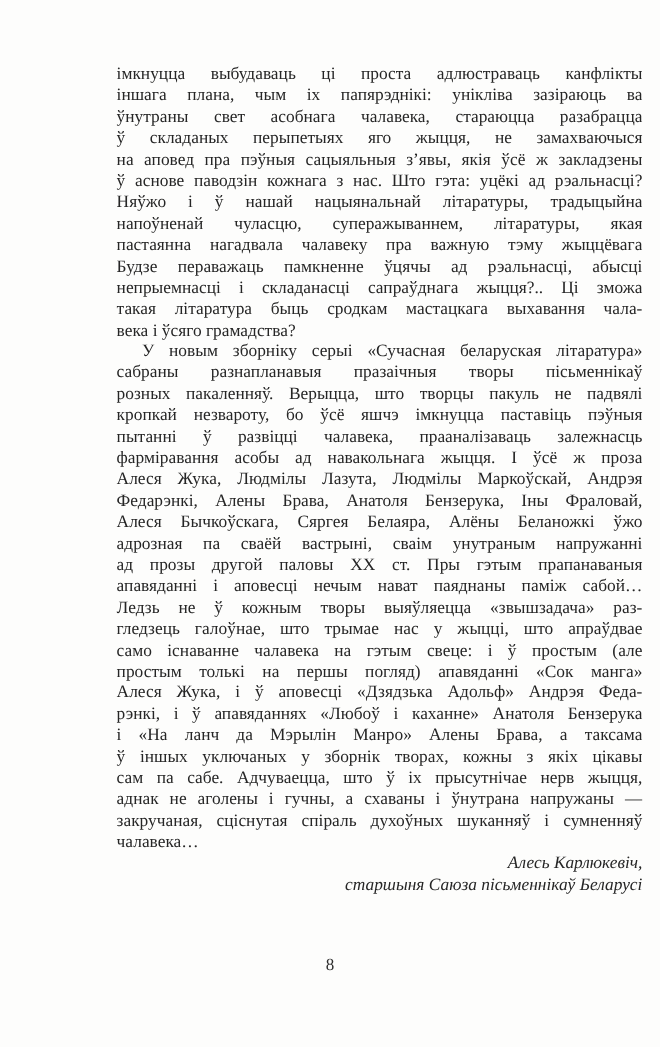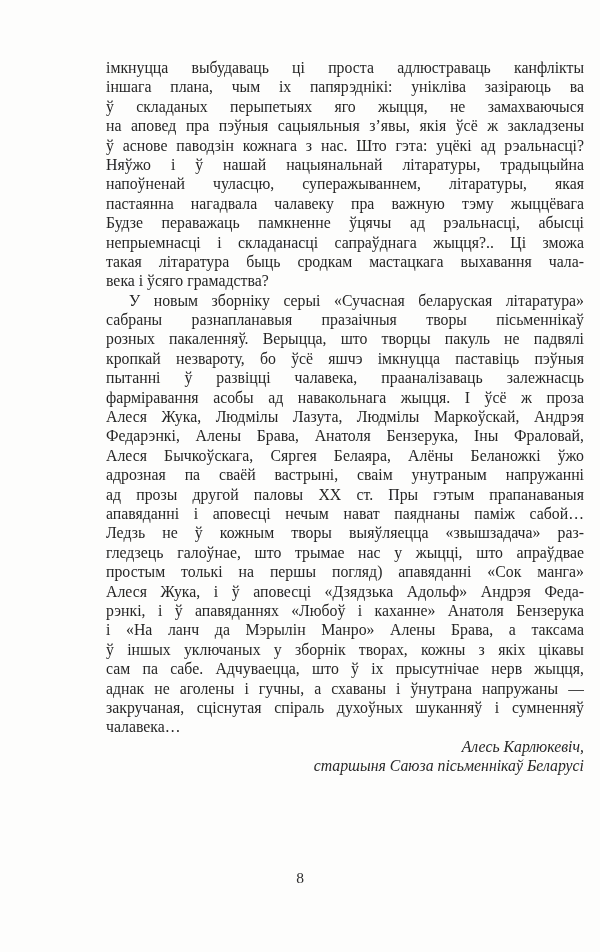--- a/index.html
+++ b/index.html
@@ -56,20 +56,21 @@
     color: #2e2e2e;
   }
 </style>
 </head>
 <body>
 
 <div class="page">
   <div class="text-block">
     <div class="line">імкнуцца выбудаваць ці проста адлюстраваць канфлікты</div>
     <div class="line">іншага плана, чым іх папярэднікі: унікліва зазіраюць ва</div>
+    <div class="line">ўнутраны свет асобнага чалавека, стараюцца разабрацца</div>
     <div class="line">ў складаных перыпетыях яго жыцця, не замахваючыся</div>
     <div class="line">на аповед пра пэўныя сацыяльныя з’явы, якія ўсё ж закладзены</div>
     <div class="line">ў аснове паводзін кожнага з нас. Што гэта: уцёкі ад рэальнасці?</div>
     <div class="line">Няўжо і ў нашай нацыянальнай літаратуры, традыцыйна</div>
     <div class="line">напоўненай чуласцю, суперажываннем, літаратуры, якая</div>
     <div class="line">пастаянна нагадвала чалавеку пра важную тэму жыццёвага</div>
     <div class="line">Будзе пераважаць памкненне ўцячы ад рэальнасці, абысці</div>
     <div class="line">непрыемнасці і складанасці сапраўднага жыцця?.. Ці зможа</div>
     <div class="line">такая літаратура быць сродкам мастацкага выхавання чала-</div>
     <div class="line no-justify">века і ўсяго грамадства?</div>
@@ -80,20 +81,21 @@
     <div class="line">пытанні ў развіцці чалавека, прааналізаваць залежнасць</div>
     <div class="line">фарміравання асобы ад навакольнага жыцця. І ўсё ж проза</div>
     <div class="line">Алеся Жука, Людмілы Лазута, Людмілы Маркоўскай, Андрэя</div>
     <div class="line">Федарэнкі, Алены Брава, Анатоля Бензерука, Іны Фраловай,</div>
     <div class="line">Алеся Бычкоўскага, Сяргея Белаяра, Алёны Беланожкі ўжо</div>
     <div class="line">адрозная па сваёй вастрыні, сваім унутраным напружанні</div>
     <div class="line">ад прозы другой паловы XX ст. Пры гэтым прапанаваныя</div>
     <div class="line">апавяданні і аповесці нечым нават паяднаны паміж сабой…</div>
     <div class="line">Ледзь не ў кожным творы выяўляецца «звышзадача» раз-</div>
     <div class="line">гледзець галоўнае, што трымае нас у жыцці, што апраўдвае</div>
+    <div class="line">само існаванне чалавека на гэтым свеце: і ў простым (але</div>
     <div class="line">простым толькі на першы погляд) апавяданні «Сок манга»</div>
     <div class="line">Алеся Жука, і ў аповесці «Дзядзька Адольф» Андрэя Феда-</div>
     <div class="line">рэнкі, і ў апавяданнях «Любоў і каханне» Анатоля Бензерука</div>
     <div class="line">і «На ланч да Мэрылін Манро» Алены Брава, а таксама</div>
     <div class="line">ў іншых уключаных у зборнік творах, кожны з якіх цікавы</div>
     <div class="line">сам па сабе. Адчуваецца, што ў іх прысутнічае нерв жыцця,</div>
     <div class="line">аднак не аголены і гучны, а схаваны і ўнутрана напружаны —</div>
     <div class="line">закручаная, сціснутая спіраль духоўных шуканняў і сумненняў</div>
     <div class="line no-justify">чалавека…</div>
     <div class="line sig">Алесь Карлюкевіч,</div>

